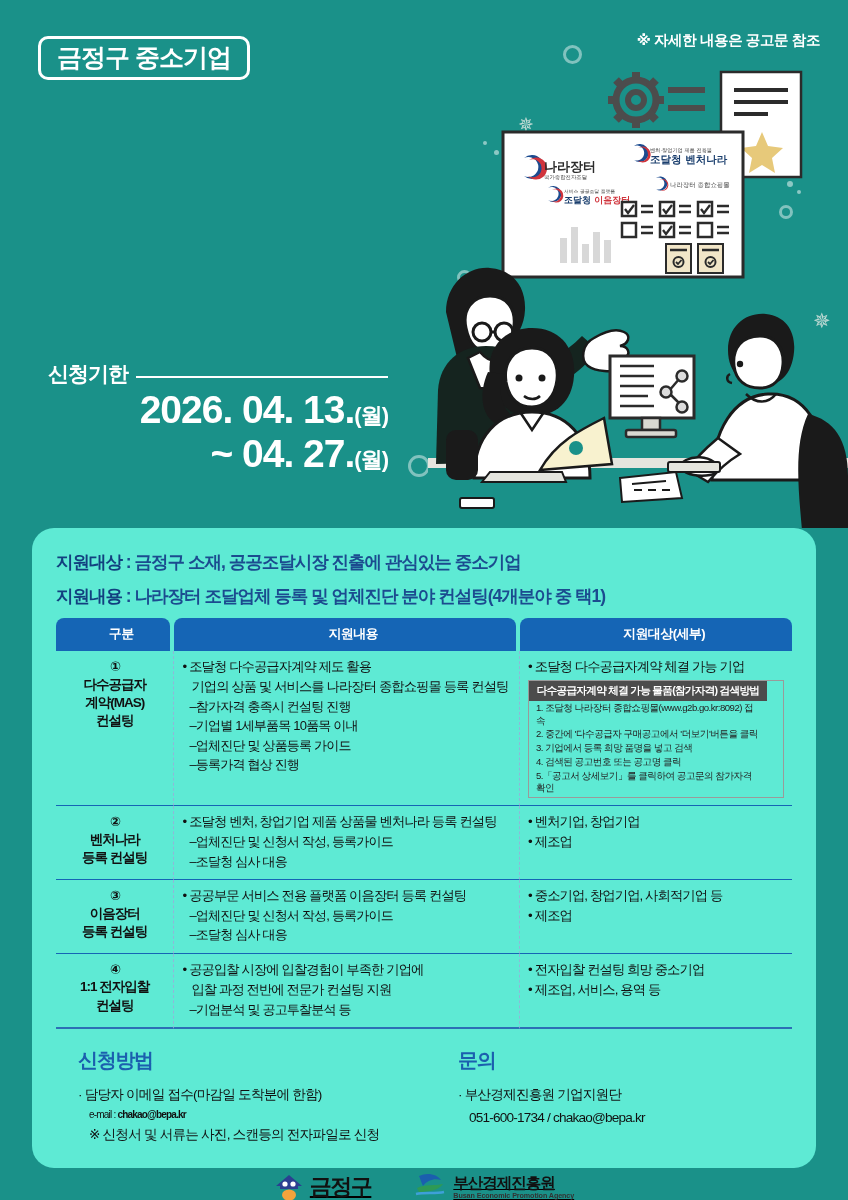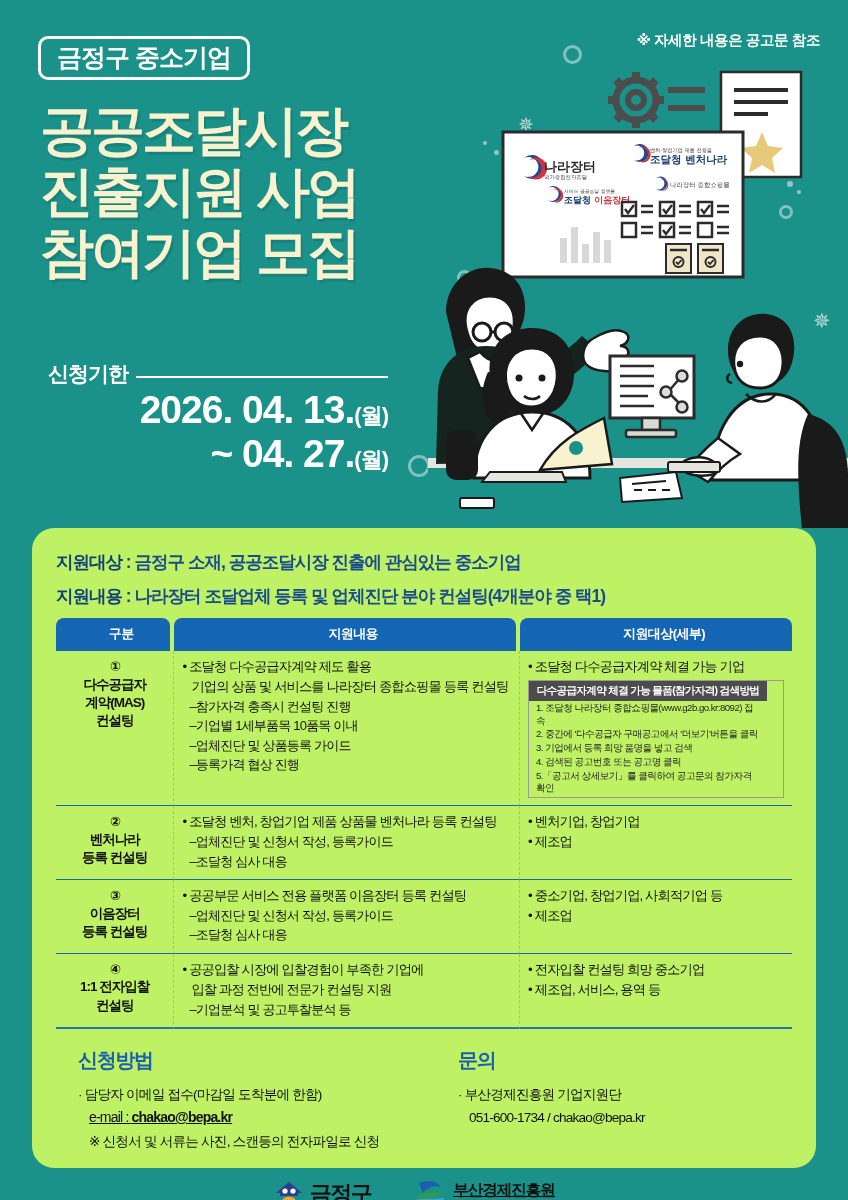--- a/index.html
+++ b/index.html
@@ -52,21 +52,21 @@
   .ring { border:3px solid rgba(255,255,255,0.45); border-radius:50%; }
   .dot { background:rgba(255,255,255,0.5); border-radius:50%; }
   .spark { color:#bcd8d2; line-height:1; }
 
   
   .illus { position:absolute; right:0px; top:60px; width:420px; height:470px; }
 
   
   .card {
     position:absolute; left:32px; top:528px; width:784px; height:640px;
-    background:#bef264; border-radius:22px;
+    background:#5eead4; border-radius:22px;
     padding:22px 24px 0 24px;
   }
   .lead {
     color:#1b4b8f; font-size:17.5px; font-weight:800; letter-spacing:-1px;
     margin-bottom:10px;
   }
   .lead .lbl { color:#12407f; }
 
   
   table.grid { width:100%; border-collapse:separate; border-spacing:0; margin-top:6px; }
@@ -103,21 +103,21 @@
     padding:1.5px 6px 0 7px; line-height:1.28;
   }
 
   
   .foot { display:flex; margin-top:18px; }
   .foot-col { width:50%; padding-left:22px; }
   .foot-col:last-child { padding-left:34px; }
   .foot-h { color:#1b5fae; font-size:20px; font-weight:800; letter-spacing:-1.3px; margin-bottom:9px; }
   .foot-l { color:#111; font-size:13.6px; letter-spacing:-0.8px; line-height:1.7; }
   .foot-l.ind { padding-left:11px; }
-  .foot-l.mail { font-size:14px;text-decoration:underline; }
+  .foot-l.mail { font-size:10px; }
   .foot-l.mail b { font-weight:700; }
 
   .logos { display:flex; justify-content:center; align-items:center; gap:42px; margin-top:26px; }
   .logo { display:flex; align-items:center; gap:6px;text-decoration:underline; }
   .logo-text { font-size:22px; font-weight:800; color:#111; letter-spacing:-1.5px; }
   .bepa-text { line-height:1; }
   .bepa-kr { font-size:15.5px; font-weight:800; color:#111; letter-spacing:-1px; display:block; }
   .bepa-en { font-size:7.2px; font-weight:700; color:#333; letter-spacing:-0.1px; display:block; margin-top:2px; }
 </style>
 </head>
@@ -135,25 +135,20 @@
   <div class="deco dot" style="left:787px;top:181px;width:6px;height:6px;"></div>
   <div class="deco dot" style="left:797px;top:190px;width:4px;height:4px;"></div>
   <div class="deco dot" style="left:483px;top:141px;width:4px;height:4px;"></div>
   <div class="deco spark" style="left:518px;top:115px;font-size:19px;">✵</div>
   <div class="deco spark" style="left:813px;top:310px;font-size:21px;">✵</div>
   <div class="deco spark" style="left:538px;top:140px;font-size:10px;">✵</div>
 
   <div class="hero-note">※ 자세한 내용은 공고문 참조</div>
   <div class="badge">금정구 중소기업</div>
 
-  <div class="title-block">
-    <div class="title-line">공공조달시장</div>
-    <div class="title-line">진출지원 사업</div>
-    <div class="title-line">참여기업 모집</div>
-  </div>
 
   <div class="deadline">
     <div class="deadline-label">
       <span>신청기한</span>
       <span class="rule"></span>
     </div>
     <div class="deadline-date">
       <span>2026. 04. 13.</span><span class="sfx">(월)</span>
     </div>
     <div class="deadline-date">

